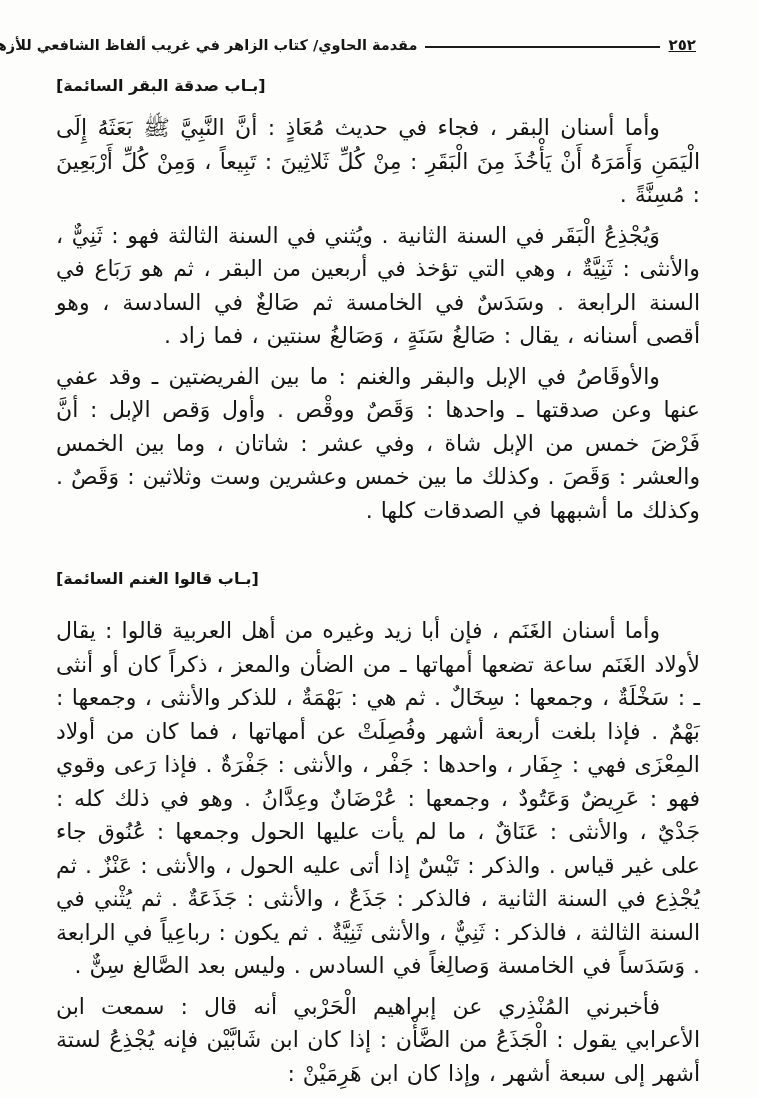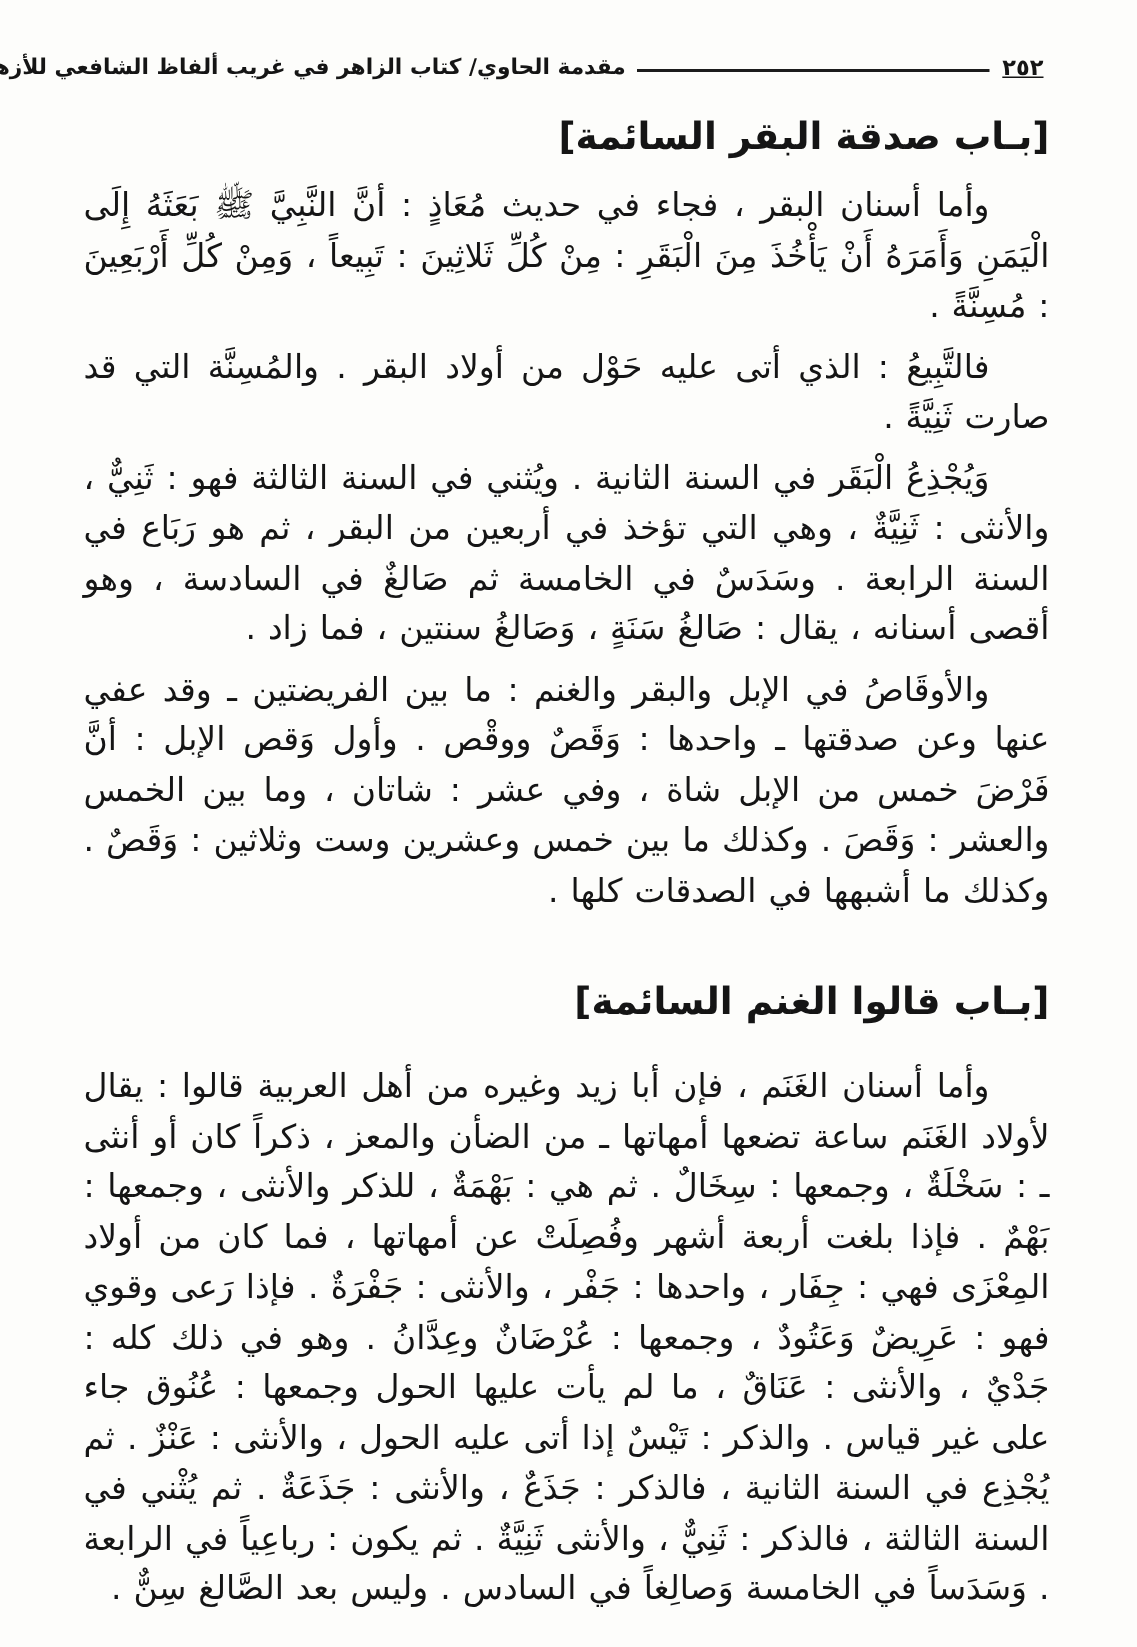--- a/index.html
+++ b/index.html
@@ -38,22 +38,22 @@
     flex: 0 0 235px;
     height: 2.2px;
     background: #1c1c1c;
     margin: 4px 9px 0 7px;
   }
   .head-title {
     font-size: 14.5px;
   }
   
   .chapter-heading {
-    text-align: right;
-    font-size: 25px;
+    text-align: left;
+    font-size: 16px;
     font-weight: bold;
     margin: 22px 0 16px;
     letter-spacing: 0.2px;
   }
   .chapter-heading.second {
     margin: 42px 0 26px;
   }
   
   .body-par {
     font-size: 22px;
@@ -72,25 +72,25 @@
   <div class="running-head">
     <span class="page-num">٢٥٢</span>
     <span class="head-rule"></span>
     <span class="head-title">مقدمة الحاوي/ كتاب الزاهر في غريب ألفاظ الشافعي للأزهري</span>
   </div>
 
   <div class="chapter-heading">[بـاب صدقة البقر السائمة]</div>
 
   <p class="body-par">وأما أسنان البقر ، فجاء في حديث مُعَاذٍ : أنَّ النَّبِيَّ ﷺ بَعَثَهُ إِلَى الْيَمَنِ وَأَمَرَهُ أَنْ يَأْخُذَ مِنَ الْبَقَرِ : مِنْ كُلِّ ثَلاثِينَ : تَبِيعاً ، وَمِنْ كُلِّ أَرْبَعِينَ : مُسِنَّةً .</p>
 
-  <p class="body-par">فالتَّبِيعُ : الذي أتى عليه حَوْل من أولاد البقر . والمُسِنَّة التي قد صارت ثَنِيَّةً .</p>
 
   <p class="body-par">وَيُجْذِعُ الْبَقَر في السنة الثانية . ويُثني في السنة الثالثة فهو : ثَنِيٌّ ، والأنثى : ثَنِيَّةٌ ، وهي التي تؤخذ في أربعين من البقر ، ثم هو رَبَاع في السنة الرابعة . وسَدَسٌ في الخامسة ثم صَالغٌ في السادسة ، وهو أقصى أسنانه ، يقال : صَالغُ سَنَةٍ ، وَصَالغُ سنتين ، فما زاد .</p>
 
   <p class="body-par">والأوقَاصُ في الإبل والبقر والغنم : ما بين الفريضتين ـ وقد عفي عنها وعن صدقتها ـ واحدها : وَقَصٌ ووقْص . وأول وَقص الإبل : أنَّ فَرْضَ خمس من الإبل شاة ، وفي عشر : شاتان ، وما بين الخمس والعشر : وَقَصَ . وكذلك ما بين خمس وعشرين وست وثلاثين : وَقَصٌ . وكذلك ما أشبهها في الصدقات كلها .</p>
 
   <div class="chapter-heading second">[بـاب قالوا الغنم السائمة]</div>
 
   <p class="body-par">وأما أسنان الغَنَم ، فإن أبا زيد وغيره من أهل العربية قالوا : يقال لأولاد الغَنَم ساعة تضعها أمهاتها ـ من الضأن والمعز ، ذكراً كان أو أنثى ـ : سَخْلَةٌ ، وجمعها : سِخَالٌ . ثم هي : بَهْمَةٌ ، للذكر والأنثى ، وجمعها : بَهْمٌ . فإذا بلغت أربعة أشهر وفُصِلَتْ عن أمهاتها ، فما كان من أولاد المِعْزَى فهي : جِفَار ، واحدها : جَفْر ، والأنثى : جَفْرَةٌ . فإذا رَعى وقوي فهو : عَرِيضٌ وَعَتُودٌ ، وجمعها : عُرْضَانٌ وعِدَّانُ . وهو في ذلك كله : جَدْيٌ ، والأنثى : عَنَاقٌ ، ما لم يأت عليها الحول وجمعها : عُنُوق جاء على غير قياس . والذكر : تَيْسٌ إذا أتى عليه الحول ، والأنثى : عَنْزٌ . ثم يُجْذِع في السنة الثانية ، فالذكر : جَذَعٌ ، والأنثى : جَذَعَةٌ . ثم يُثْني في السنة الثالثة ، فالذكر : ثَنِيٌّ ، والأنثى ثَنِيَّةٌ . ثم يكون : رباعِياً في الرابعة . وَسَدَساً في الخامسة وَصالِغاً في السادس . وليس بعد الصَّالغ سِنٌّ .</p>
 
 
+  <p class="body-par">فأخبرني المُنْذِري عن إبراهيم الْحَرْبي أنه قال : سمعت ابن الأعرابي يقول : الْجَذَعُ من الضَّأْن : إذا كان ابن شَابَّيْن فإنه يُجْذِعُ لستة أشهر إلى سبعة أشهر ،  وإذا كان ابن هَرِمَيْنْ :</p>
 
 </div>
 
 </body></html>

